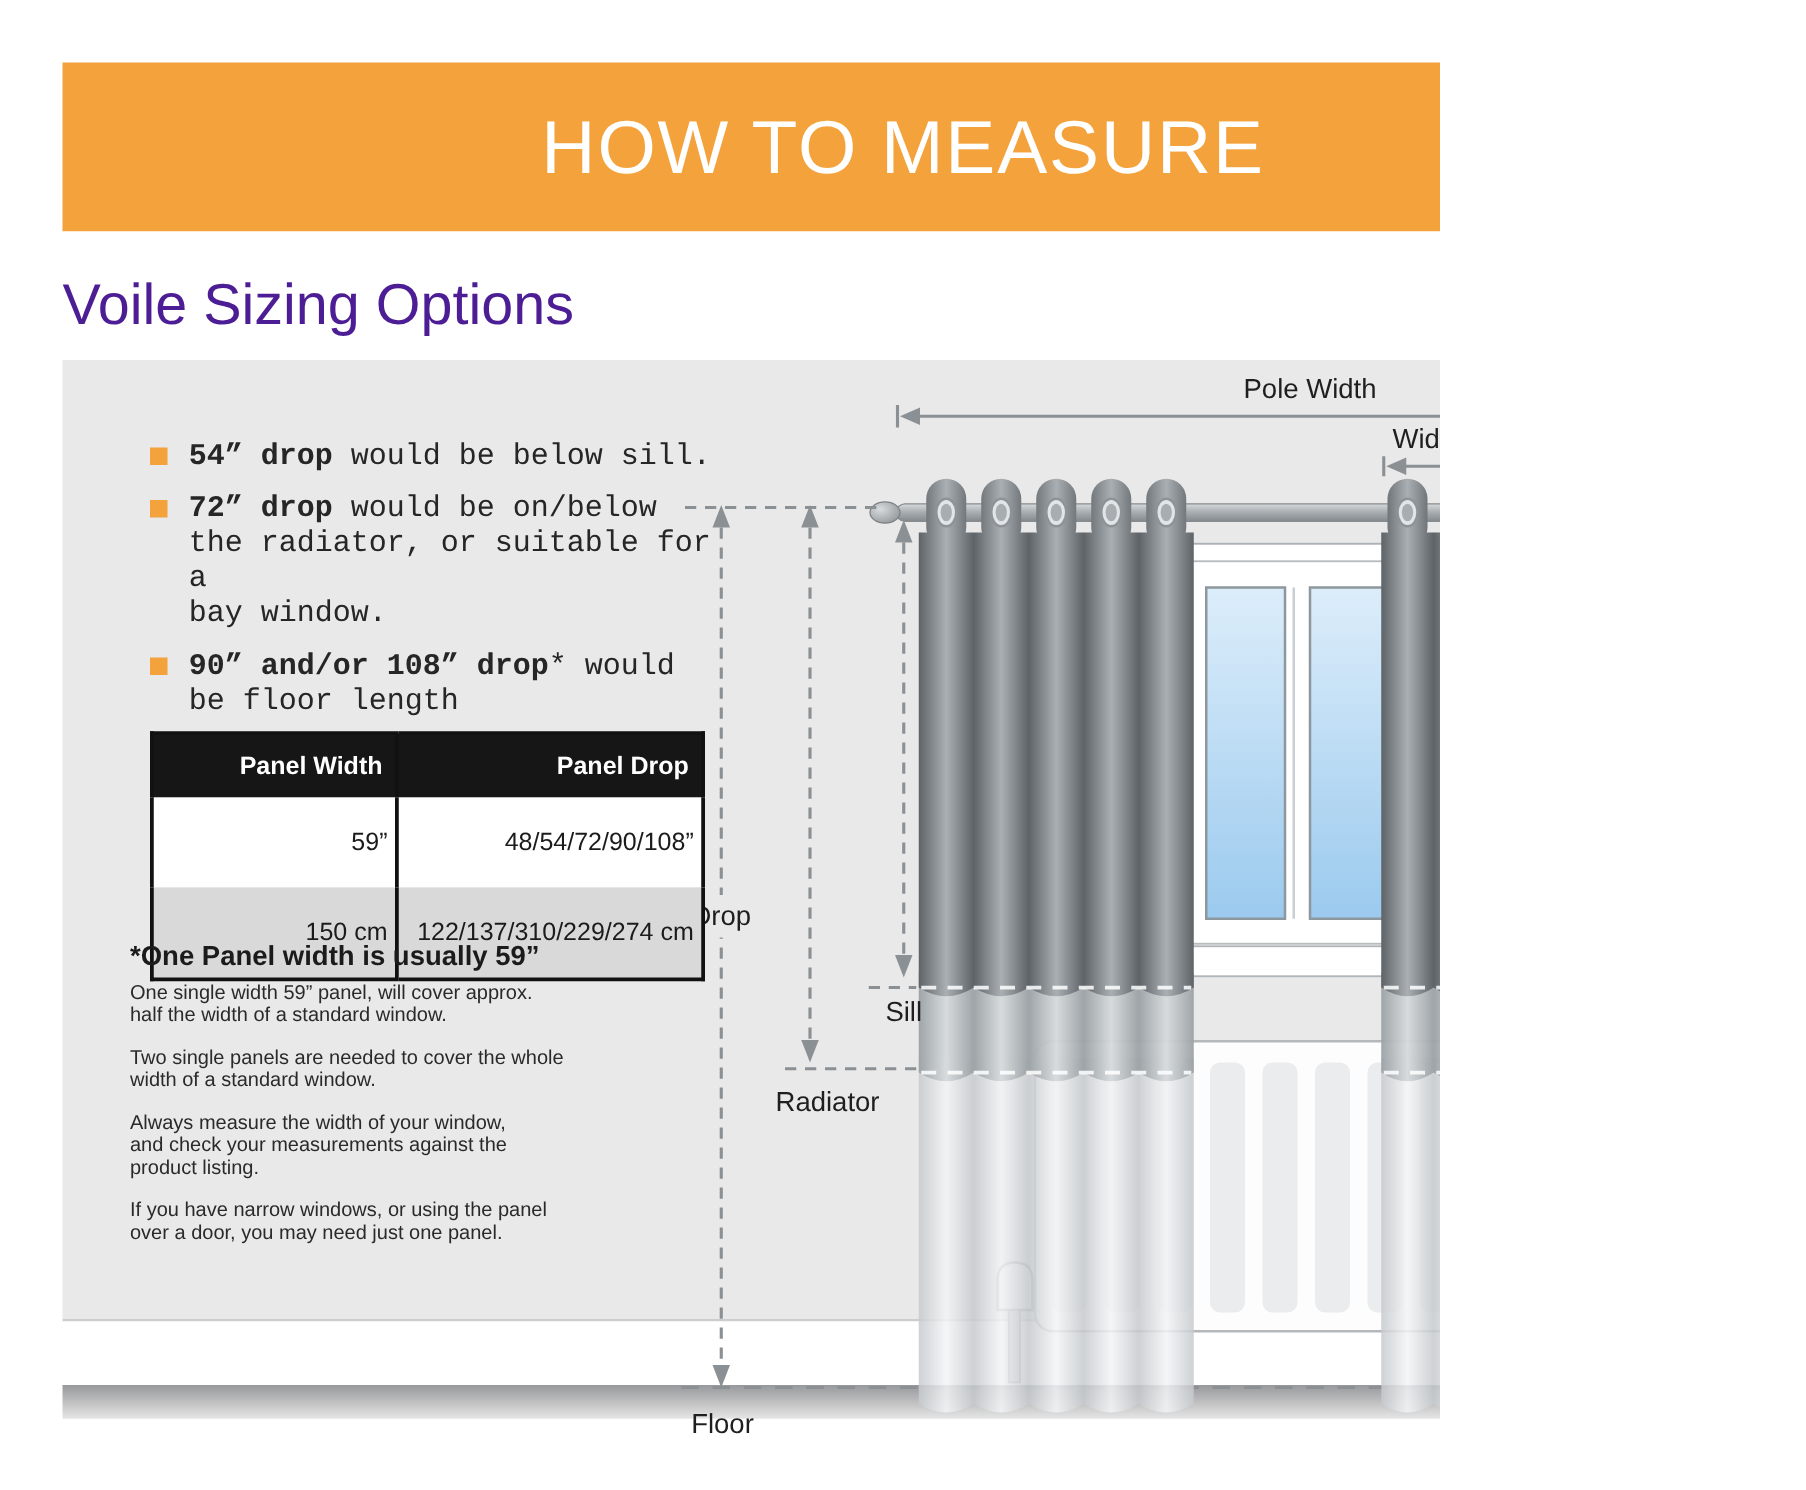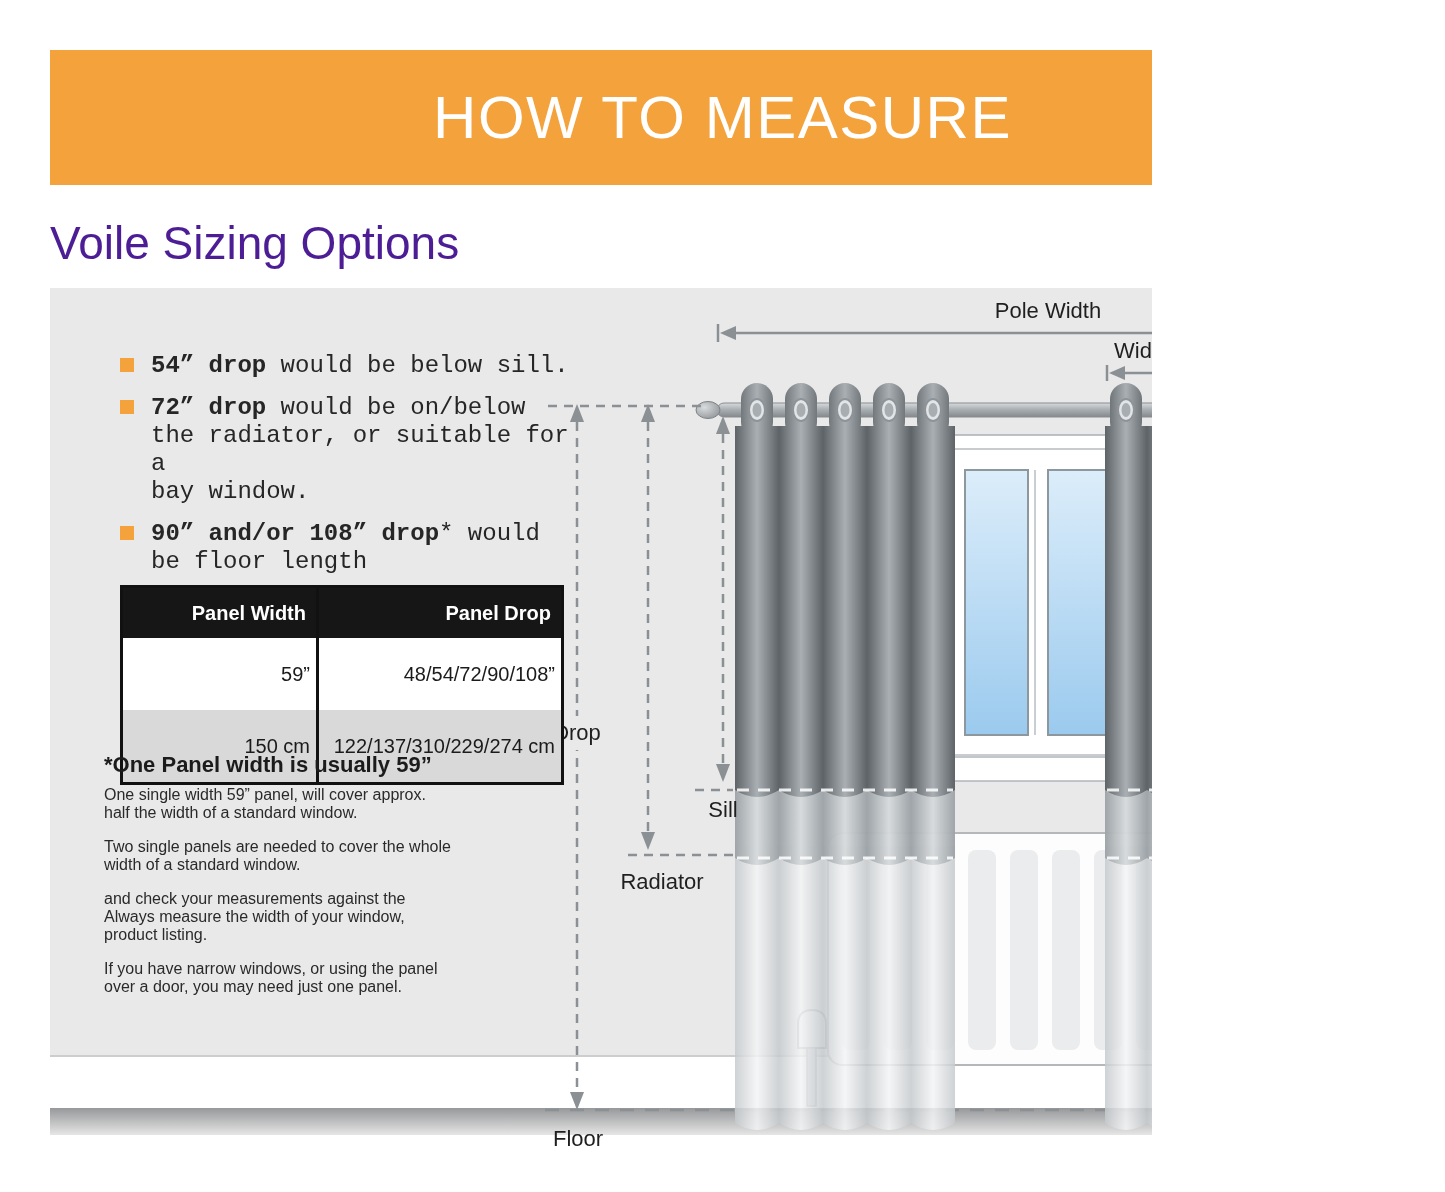--- a/index.html
+++ b/index.html
@@ -302,22 +302,22 @@
         <div>One single width 59” panel, will cover approx.</div>
         <div>half the width of a standard window.</div>
       <p></p>
       <p class="para">
         </p>
         <div>Two single panels are needed to cover the whole</div>
         <div>width of a standard window.</div>
       <p></p>
       <p class="para">
         </p>
+        <div>Always measure the width of your window,</div>
         <div>and check your measurements against the</div>
-        <div>Always measure the width of your window,</div>
         <div>product listing.</div>
       <p></p>
       <p class="para">
         </p>
         <div>If you have narrow windows, or using the panel</div>
         <div>over a door, you may need just one panel.</div>
       <p></p>
     </div>
   </div>
 </div>

